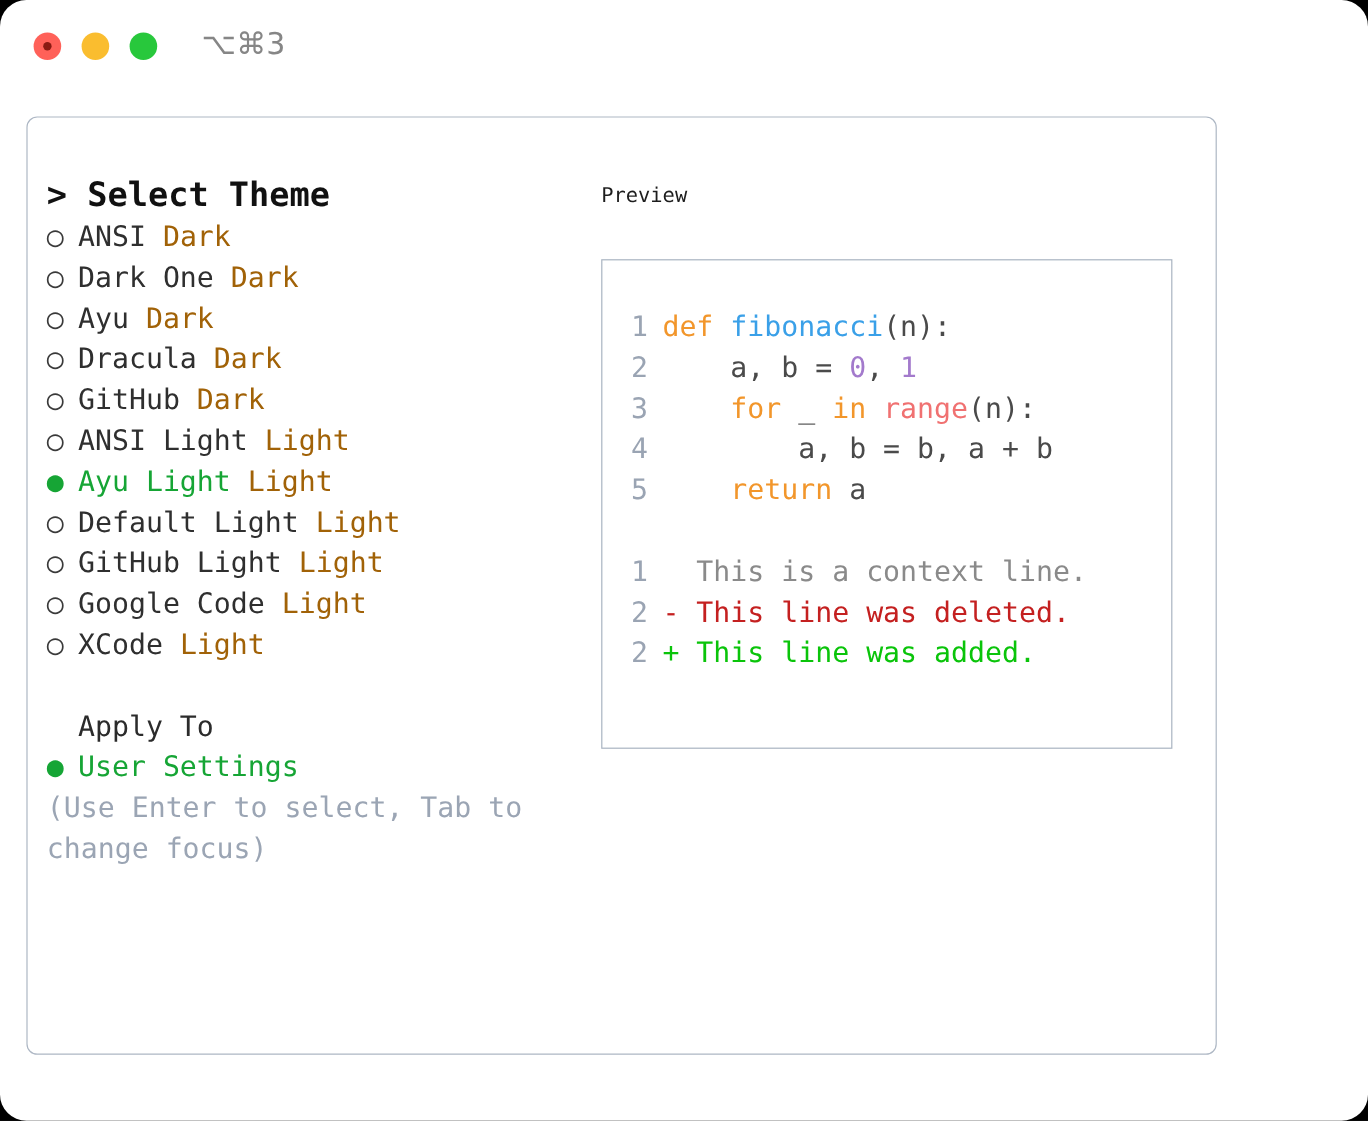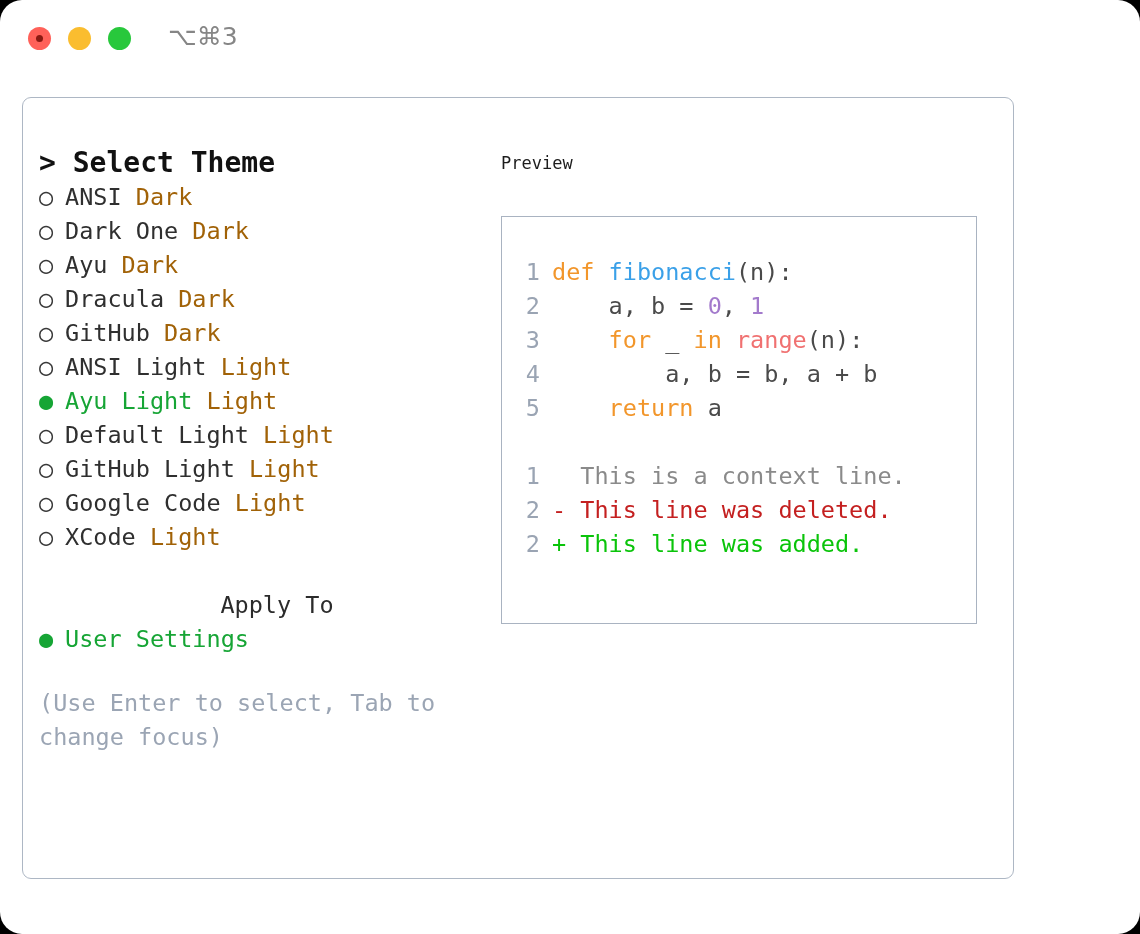--- a/index.html
+++ b/index.html
@@ -98,24 +98,22 @@
   }
   .theme-name { color: #2f2f2f; }
   .theme-kind { color: #a16207; }
   .row.selected .theme-name,
   .row.selected .marker,
   .row.selected .apply-name { color: #16a535; }
   .marker { color: #3a3a3a; }
   #apply-to-header {
     padding-left: 26px;
     color: #2b2b2b;
-    text-align: center;
   }
   #hint {
-    margin-top: 30px;
     font-size: 23.5px;
     line-height: 34px;
     color: #9ba5b4;
     width: 410px;
   }
   .spacer { height: 34px; }
 
   
   #right-col {
     position: absolute;

